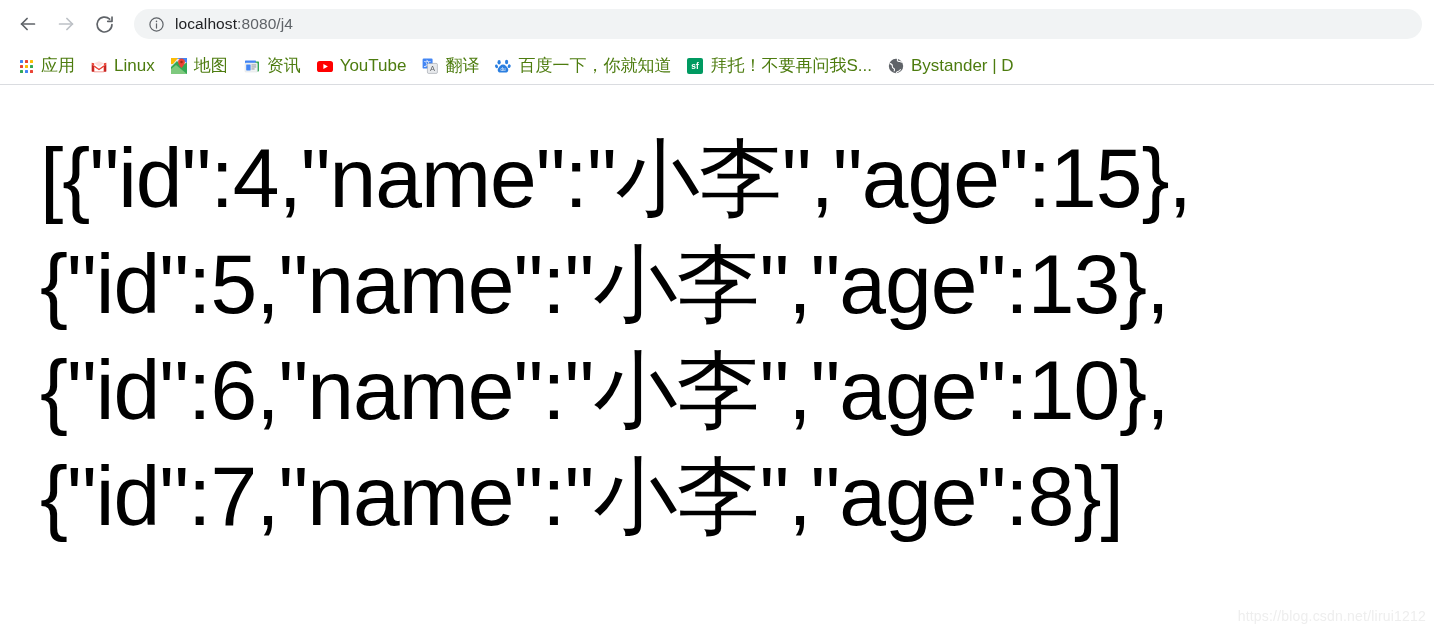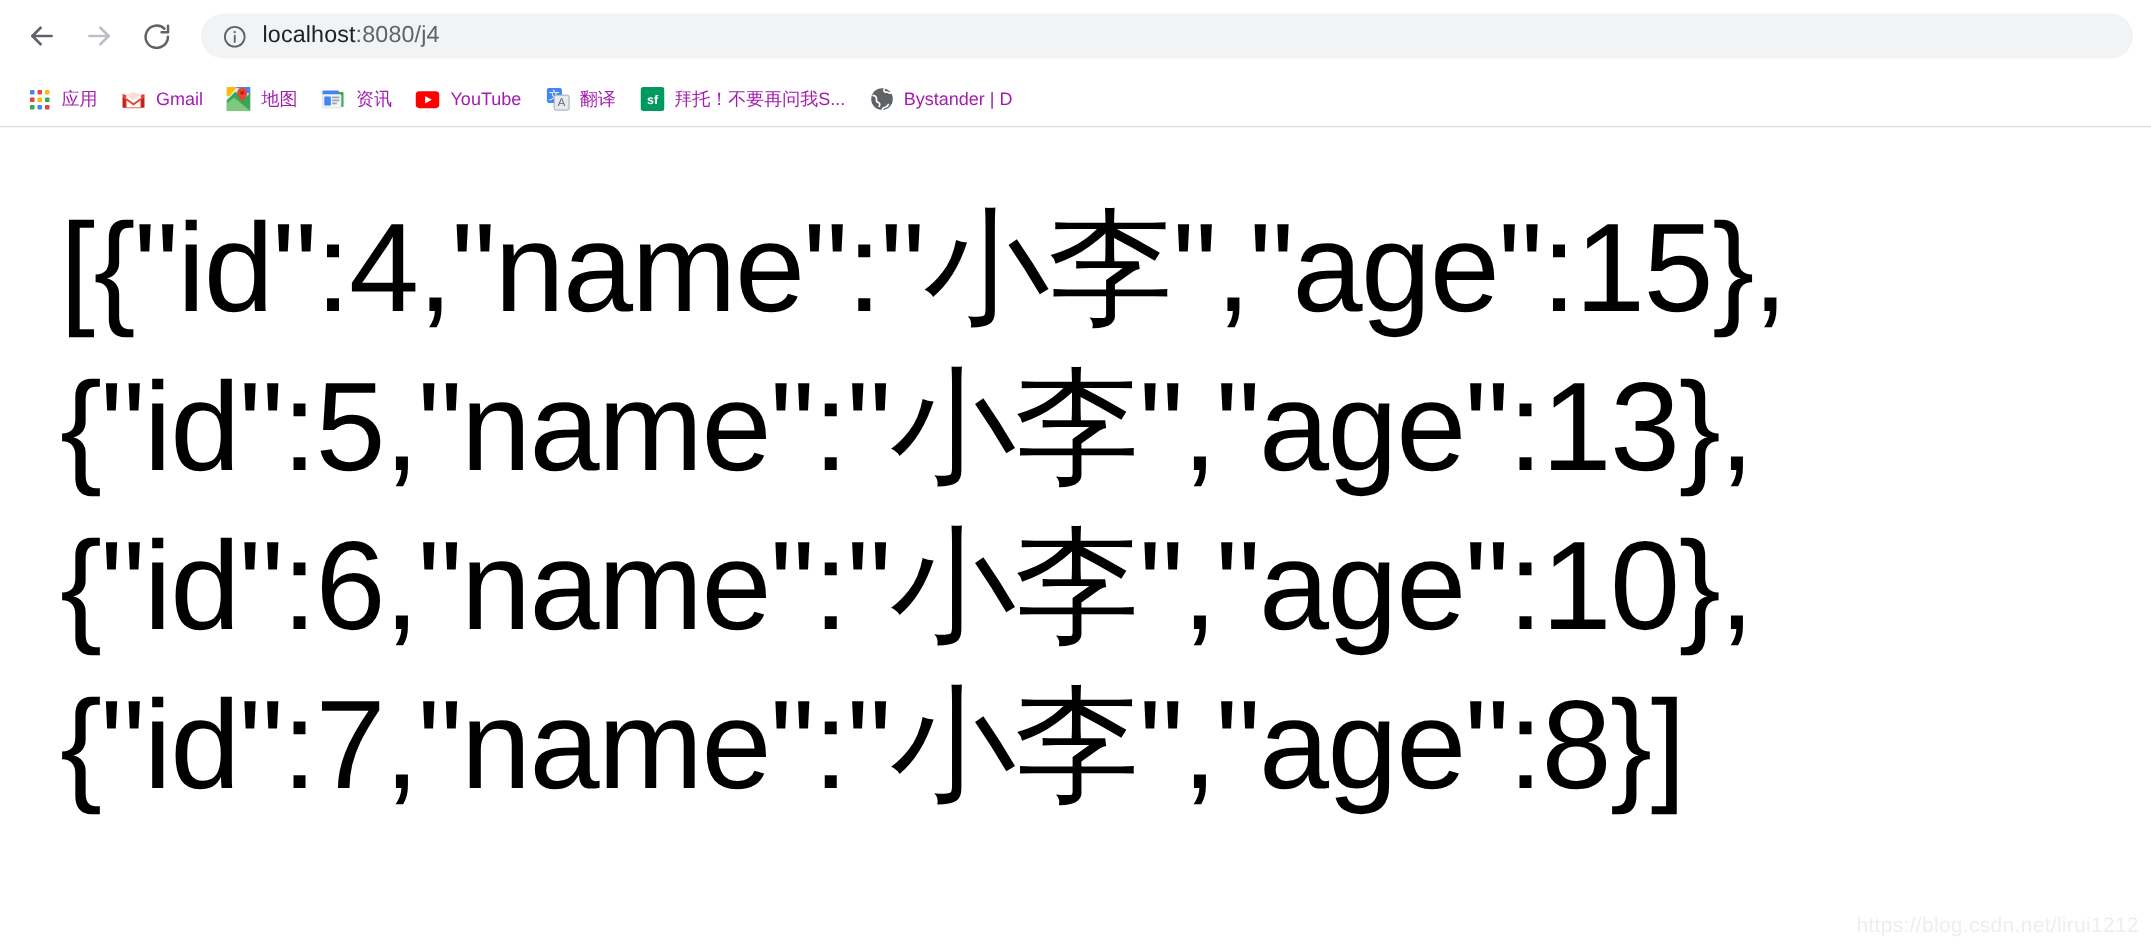--- a/index.html
+++ b/index.html
@@ -94,22 +94,22 @@
     height: 16px;
     margin-right: 7px;
     flex: 0 0 auto;
     display: flex;
     align-items: center;
     justify-content: center;
     position: relative;
   }
   .bm-icon svg { display: block; }
   .bm-label {
-    font-size: 12px;
-    color: #a21caf;
+    font-size: 17px;
+    color: #4d7c0f;
     line-height: 16px;
   }
 
   
   .apps-grid {
     display: grid;
     grid-template-columns: repeat(3, 3px);
     grid-template-rows: repeat(3, 3px);
     gap: 2px;
   }
@@ -219,21 +219,21 @@
         <svg width="16" height="13" viewBox="0 0 24 18">
           <path d="M1.5 17h3.2V8.6L1 5.8v9.7C1 16.3 1.2 17 1.5 17z" fill="#c5221f"></path>
           <path d="M19.3 17h3.2c.4 0 .5-.7.5-1.5V5.8l-3.7 2.8V17z" fill="#c5221f"></path>
           <path d="M4.7 17h14.6V8.6L12 13.6 4.7 8.6V17z" fill="#ffffff" stroke="#ea4335" stroke-width="0.8"></path>
           <path d="M1 3.2v2.6l3.7 2.8V4.2L1 3.2z" fill="#ea4335"></path>
           <path d="M23 3.2l-3.7 1v4.4L23 5.8V3.2z" fill="#ea4335"></path>
           <path d="M4.7 4.2L12 9.4l7.3-5.2L12 1 4.7 4.2z" fill="#ea4335" opacity="0.18"></path>
           <path d="M4.6 8.3l7.4 5.2 7.4-5.2" fill="none" stroke="#ea4335" stroke-width="1.9"></path>
         </svg>
       </span>
-      <span class="bm-label">Gmail</span>
+      <span class="bm-label">Linux</span>
     </div>
 
     <div class="bookmark">
       <span class="bm-icon">
         <svg width="16" height="16" viewBox="0 0 16 16">
           <rect x="0" y="0" width="16" height="16" fill="#e8eaed"></rect>
           <path d="M0 9 L6 3 L11 8 L16 4 V16 H0 Z" fill="#34a853"></path>
           <path d="M0 11 L5 7 L16 16 H0 Z" fill="#7ec97e"></path>
           <path d="M2 0 H16 V5 L9 1 Z" fill="#4285f4"></path>
           <path d="M0 0 H7 L2 6 H0 Z" fill="#fbbc05"></path>
@@ -275,20 +275,33 @@
           <rect x="0.6" y="0.6" width="10" height="10" rx="1.2" fill="#4285f4"></rect>
           <text x="5.6" y="8" font-family="Liberation Sans, sans-serif" font-size="7.5" fill="#ffffff" text-anchor="middle">文</text>
           <rect x="5.4" y="5.4" width="10" height="10" rx="1.2" fill="#e8eaed" stroke="#9aa0a6" stroke-width="0.6"></rect>
           <text x="10.4" y="12.9" font-family="Liberation Sans, sans-serif" font-size="7.5" fill="#5f6368" text-anchor="middle">A</text>
         </svg>
       </span>
       <span class="bm-label">翻译</span>
     </div>
 
 
+    <div class="bookmark">
+      <span class="bm-icon">
+        <svg width="16" height="15" viewBox="0 0 16 15">
+          <ellipse cx="4.1" cy="3.2" rx="1.6" ry="2.2" fill="#2b7fe0"></ellipse>
+          <ellipse cx="11.6" cy="3.0" rx="1.6" ry="2.2" fill="#2b7fe0"></ellipse>
+          <ellipse cx="1.5" cy="7.4" rx="1.4" ry="1.9" transform="rotate(-18 1.5 7.4)" fill="#2b7fe0"></ellipse>
+          <ellipse cx="14.2" cy="7.2" rx="1.4" ry="1.9" transform="rotate(18 14.2 7.2)" fill="#2b7fe0"></ellipse>
+          <path d="M8 5.6c2.2 0 3.6 2 4.6 3.4 1.5 2 .4 4.6-2 4.6H5.4c-2.4 0-3.5-2.6-2-4.6C4.4 7.6 5.8 5.6 8 5.6z" fill="#2b7fe0"></path>
+          <text x="8" y="12.4" font-family="Liberation Sans, sans-serif" font-size="4.6" fill="#ffffff" text-anchor="middle">du</text>
+        </svg>
+      </span>
+      <span class="bm-label">百度一下，你就知道</span>
+    </div>
 
 
     <div class="bookmark">
       <span class="bm-icon">
         <svg width="16" height="16" viewBox="0 0 16 16">
           <rect x="0" y="0" width="16" height="16" rx="2" fill="#009a61"></rect>
           <text x="8" y="11.4" font-family="Liberation Sans, sans-serif" font-weight="bold" font-size="8.4" fill="#ffffff" text-anchor="middle">sf</text>
         </svg>
       </span>
       <span class="bm-label">拜托！不要再问我S...</span>

